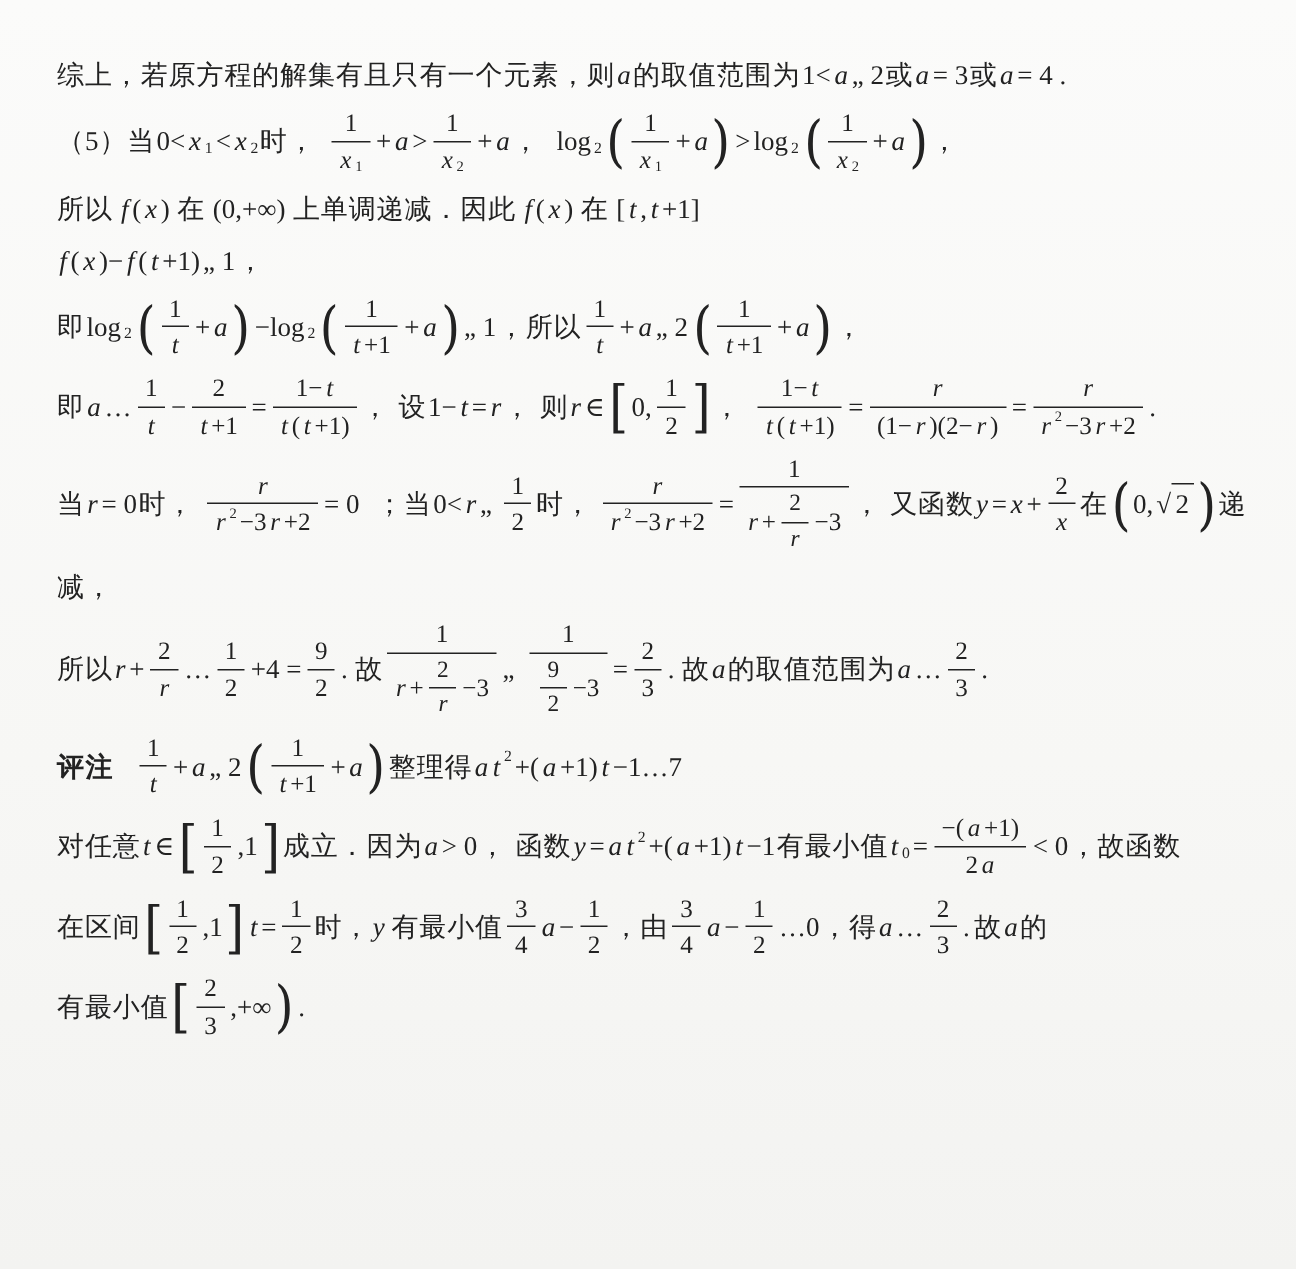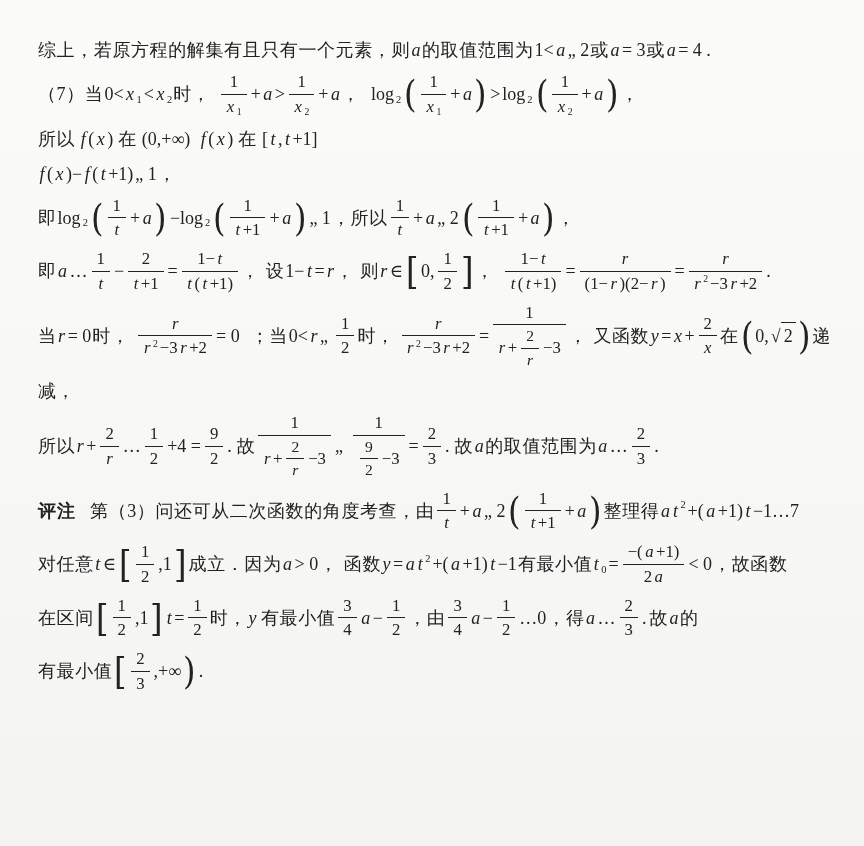--- a/index.html
+++ b/index.html
@@ -67,21 +67,21 @@
         <span class="var">a</span>
         <span class="rm">„ 2</span>
         <span class="cn">或</span>
         <span class="var">a</span>
         <span class="rm">= 3</span>
         <span class="cn">或</span>
         <span class="var">a</span>
         <span class="rm">= 4 .</span>
       </div>
       <div class="line">
-        <span class="cn">（7）当</span>
+        <span class="cn">（5）当</span>
         <span class="rm">0&lt;</span>
         <span class="var">x</span>
         <span class="ss sub">1</span>
         <span class="rm">&lt;</span>
         <span class="var">x</span>
         <span class="ss sub">2</span>
         <span class="cn">时，</span>
         <span class="sp" style="width: 8px;"></span>
         <span class="frac">
           <span class="num">
@@ -154,20 +154,21 @@
         <span class="sp" style="width: 4px;"></span>
         <span class="var">f</span>
         <span class="rm">(</span>
         <span class="var">x</span>
         <span class="rm">)</span>
         <span class="sp" style="width: 4px;"></span>
         <span class="cn">在</span>
         <span class="sp" style="width: 4px;"></span>
         <span class="rm">(0,+∞)</span>
         <span class="sp" style="width: 4px;"></span>
+        <span class="cn">上单调递减．因此</span>
         <span class="sp" style="width: 4px;"></span>
         <span class="var">f</span>
         <span class="rm">(</span>
         <span class="var">x</span>
         <span class="rm">)</span>
         <span class="sp" style="width: 4px;"></span>
         <span class="cn">在</span>
         <span class="sp" style="width: 4px;"></span>
         <span class="rm">[</span>
         <span class="var">t</span>
@@ -554,21 +555,20 @@
           </span>
           <span class="den">
             <span class="rm">3</span>
           </span>
         </span>
         <span class="rm">.</span>
       </div>
       <div class="line">
         <span class="cn bold">评注</span>
         <span class="sp" style="width: 14px;"></span>
-        <span class="cn">第（3）问还可从二次函数的角度考查，由</span>
         <span class="frac">
           <span class="num">
             <span class="rm">1</span>
           </span>
           <span class="den">
             <span class="var">t</span>
           </span>
         </span>
         <span class="rm">+</span>
         <span class="var">a</span>

